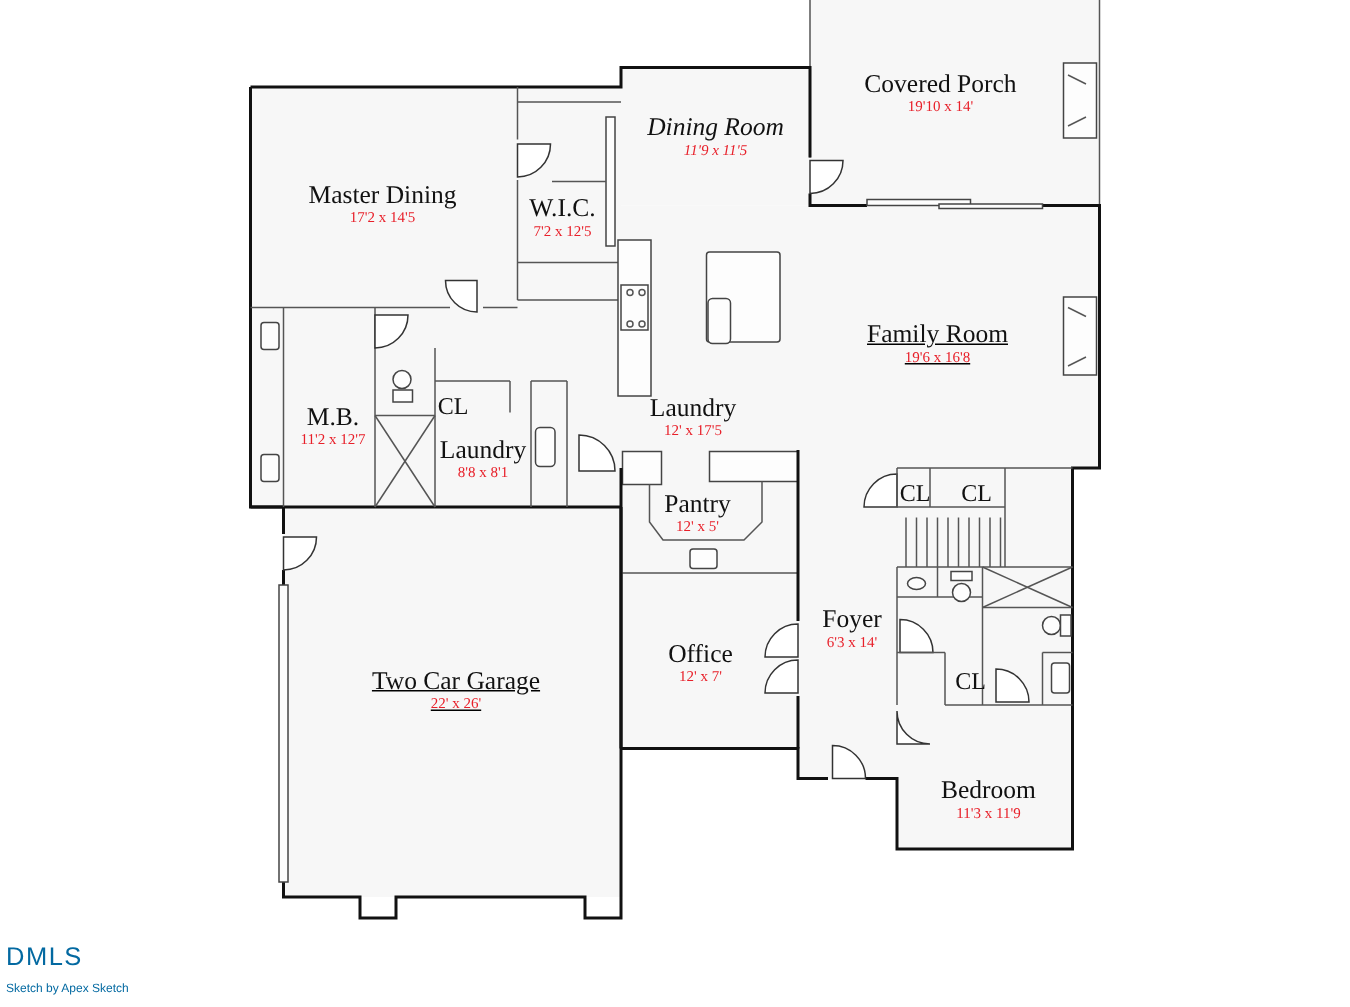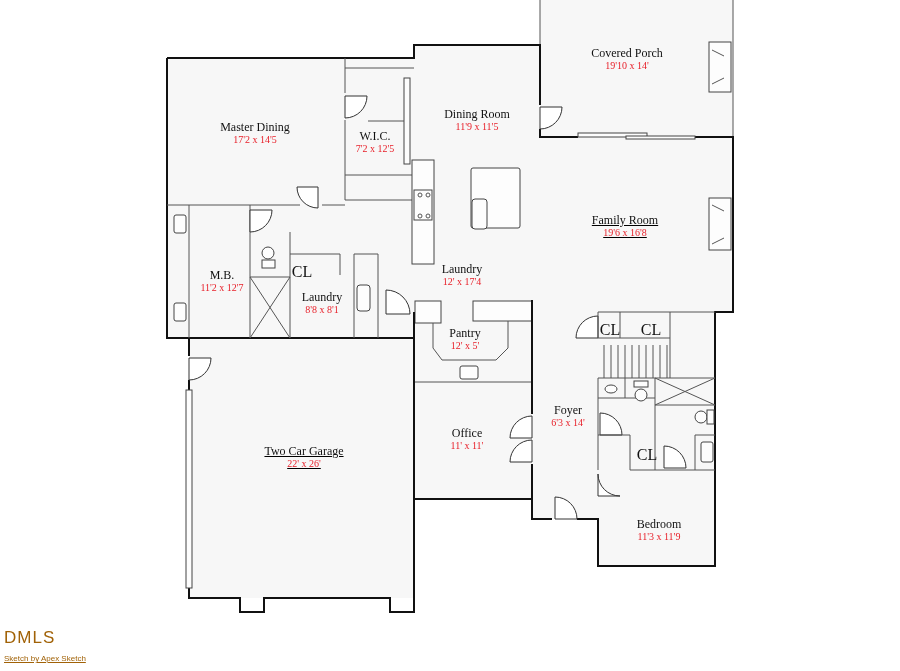--- a/index.html
+++ b/index.html
@@ -4,26 +4,26 @@
 <style>
   html, body { margin: 0; padding: 0; background: #ffffff; }
   body { width: 900px; height: 671px; position: relative; overflow: hidden; font-family: "Liberation Serif", "DejaVu Serif", serif; }
   #plan { position: absolute; left: 0; top: 0; width: 900px; height: 671px; }
   .room-fill { fill: #f7f7f7; }
   .wall { stroke: #111; stroke-width: 2; fill: none; }
   .thin { stroke: #555; stroke-width: 1; fill: none; }
   .fix { stroke: #444; stroke-width: 1; fill: #fdfdfd; }
   .door { stroke: #333; stroke-width: 1; fill: #fff; }
   .lbl { position: absolute; text-align: center; white-space: nowrap; transform: translateX(-50%); line-height: 1.1; }
-  .lbl .name { font-size: 12px; color: #111; display: block; text-align: center; }
+  .lbl .name { font-size: 17px; color: #111; display: block; text-align: center; }
   .lbl .dim { font-size: 10px; color: #e8202a; display: block; }
   .cl { position: absolute; font-size: 16px; color: #111; transform: translateX(-50%); }
-  #brand { position: absolute; left: 4px; top: 628px; font-family: "Liberation Sans", "DejaVu Sans", sans-serif; color: #a16207; }
+  #brand { position: absolute; left: 4px; top: 628px; font-family: "Liberation Sans", "DejaVu Sans", sans-serif; color: #0369a1; }
   #brand .logo { font-size: 17px; letter-spacing: 1px; font-weight: 300; display: block; }
-  #brand .credit { font-size: 8px; display: block; margin-top: 6px; text-decoration: underline; }
+  #brand .credit { font-size: 8px; display: block; margin-top: 6px; }
 </style>
 </head>
 <body>
 
 <svg id="plan" viewBox="0 0 900 671" xmlns="http://www.w3.org/2000/svg">
 
   <g>
     <rect class="room-fill" x="540" y="0" width="193" height="137"></rect>
     <rect class="room-fill" x="414" y="45" width="126" height="92"></rect>
     <rect class="room-fill" x="414" y="137" width="319" height="175"></rect>
@@ -175,59 +175,59 @@
 
   <g>
     <rect class="fix" x="186" y="390" width="6" height="198"></rect>
   </g>
 </svg>
 
 <div class="lbl" style="left:627px; top:47px;">
   <span class="name">Covered Porch</span>
   <span class="dim">19'10 x 14'</span>
 </div>
-<div class="lbl" style="left:477px; top:108px;">
+<div class="lbl" style="left:477px; top:76px;font-style:italic;">
   <span class="name">Dining Room</span>
   <span class="dim">11'9 x 11'5</span>
 </div>
 <div class="lbl" style="left:255px; top:121px;">
   <span class="name">Master Dining</span>
   <span class="dim">17'2 x 14'5</span>
 </div>
 <div class="lbl" style="left:375px; top:130px;">
   <span class="name">W.I.C.</span>
   <span class="dim">7'2 x 12'5</span>
 </div>
 <div class="lbl" style="left:625px; top:214px;text-decoration:underline;">
   <span class="name">Family Room</span>
   <span class="dim">19'6 x 16'8</span>
 </div>
 <div class="lbl" style="left:462px; top:263px;">
   <span class="name">Laundry</span>
-  <span class="dim">12' x 17'4</span>
+  <span class="dim">12' x 17'5</span>
 </div>
 <div class="lbl" style="left:222px; top:269px;">
   <span class="name">M.B.</span>
   <span class="dim">11'2 x 12'7</span>
 </div>
 <div class="lbl" style="left:322px; top:291px;">
   <span class="name">Laundry</span>
   <span class="dim">8'8 x 8'1</span>
 </div>
 <div class="lbl" style="left:465px; top:327px;">
   <span class="name">Pantry</span>
   <span class="dim">12' x 5'</span>
 </div>
 <div class="lbl" style="left:568px; top:404px;">
   <span class="name">Foyer</span>
   <span class="dim">6'3 x 14'</span>
 </div>
 <div class="lbl" style="left:467px; top:427px;">
   <span class="name">Office</span>
-  <span class="dim">11' x 11'</span>
+  <span class="dim">12' x 7'</span>
 </div>
 <div class="lbl" style="left:304px; top:445px;text-decoration:underline;">
   <span class="name">Two Car Garage</span>
   <span class="dim">22' x 26'</span>
 </div>
 <div class="lbl" style="left:659px; top:518px;">
   <span class="name">Bedroom</span>
   <span class="dim">11'3 x 11'9</span>
 </div>
 

